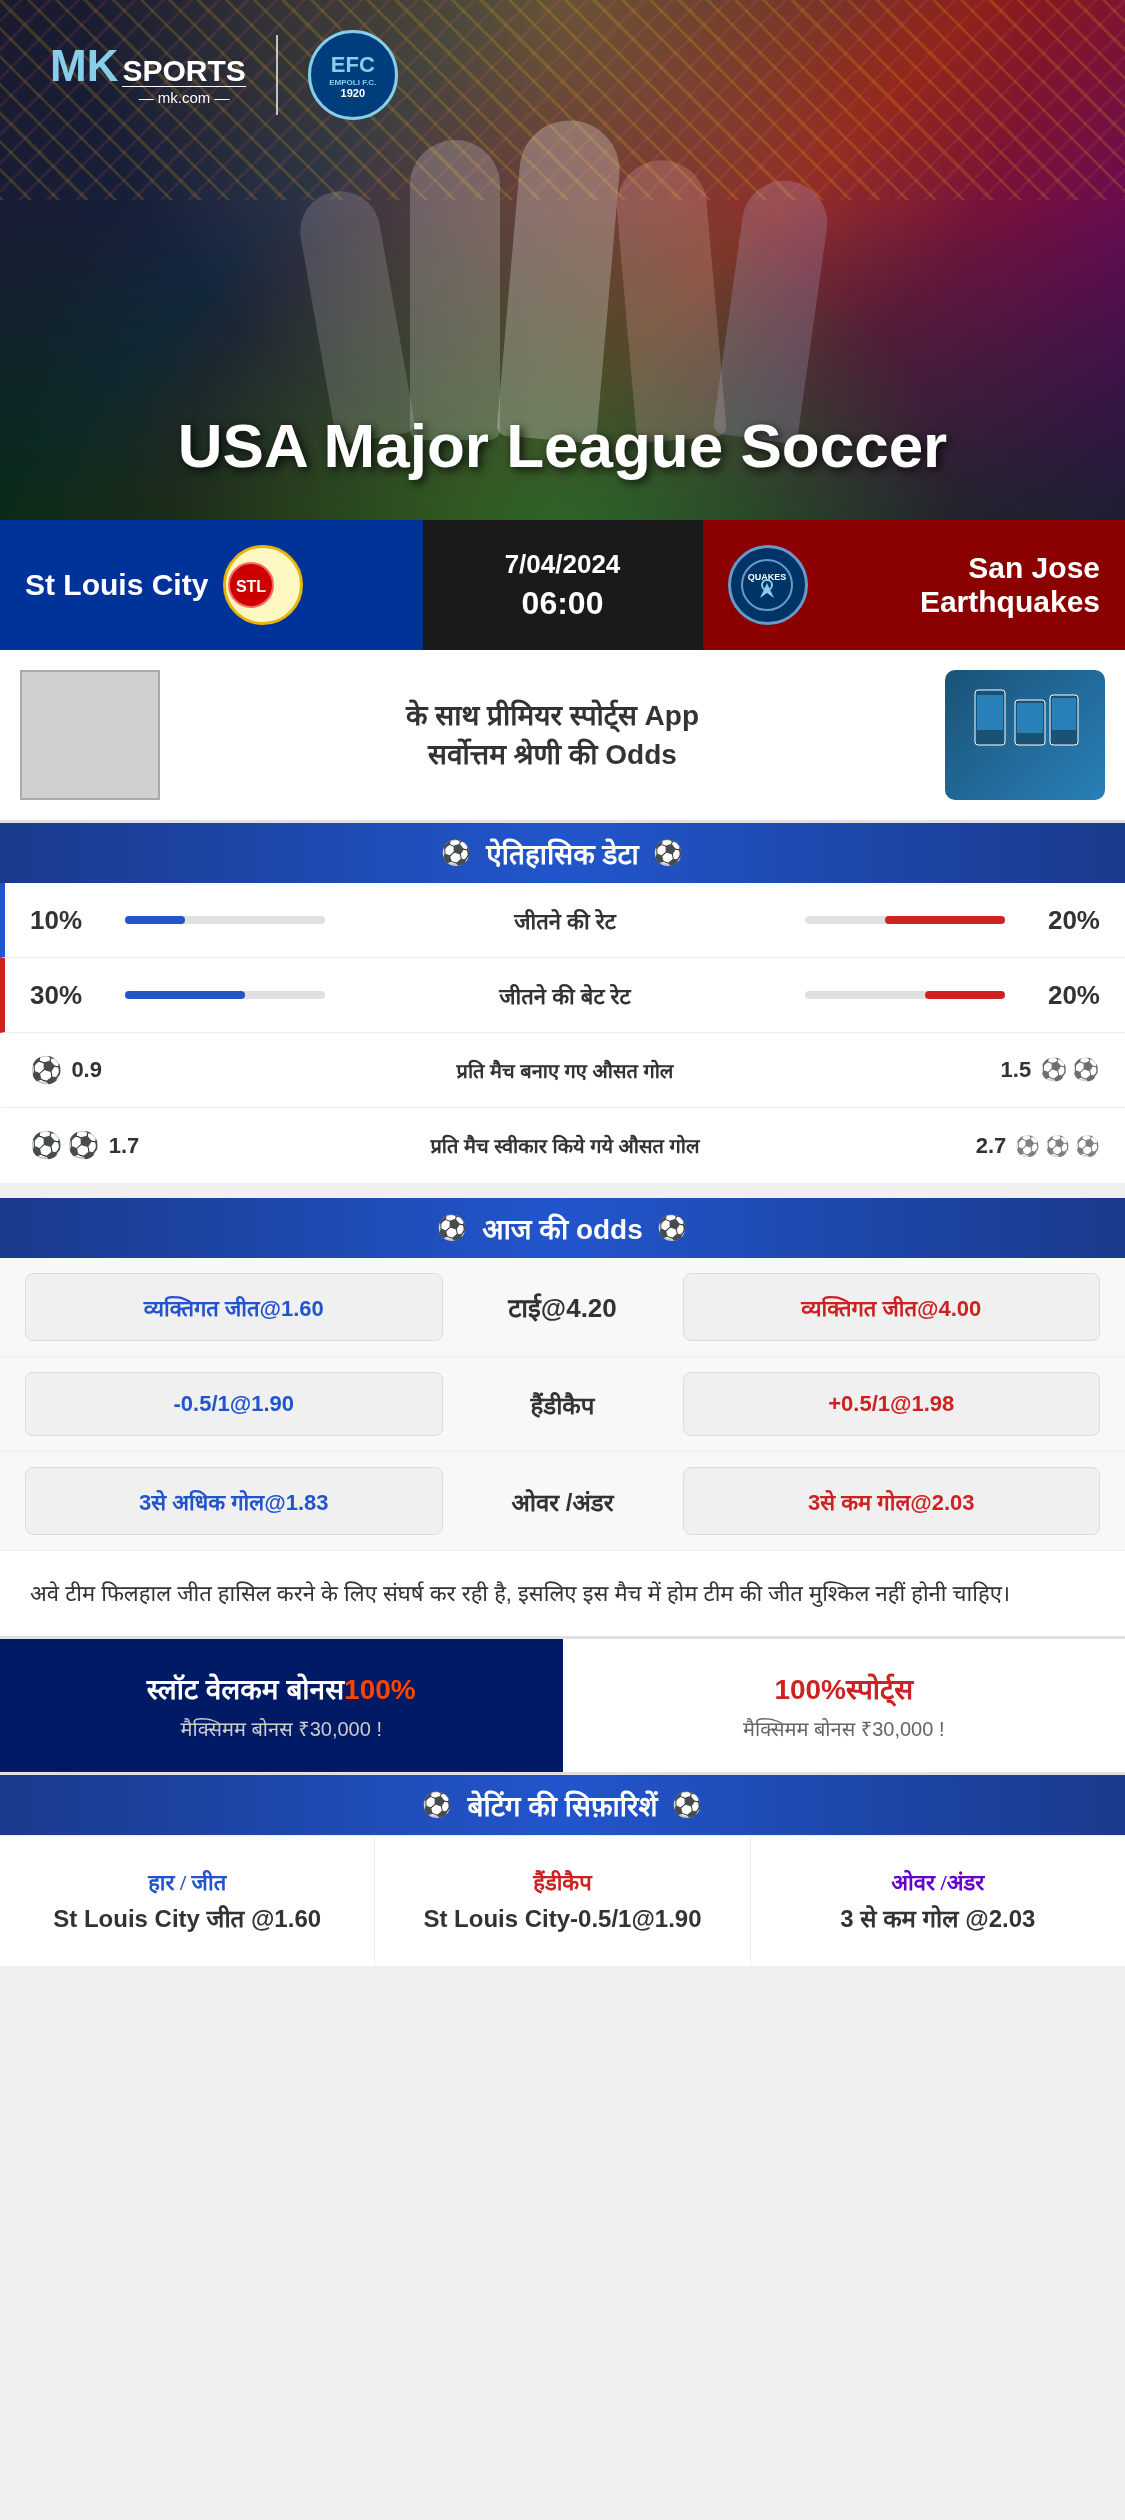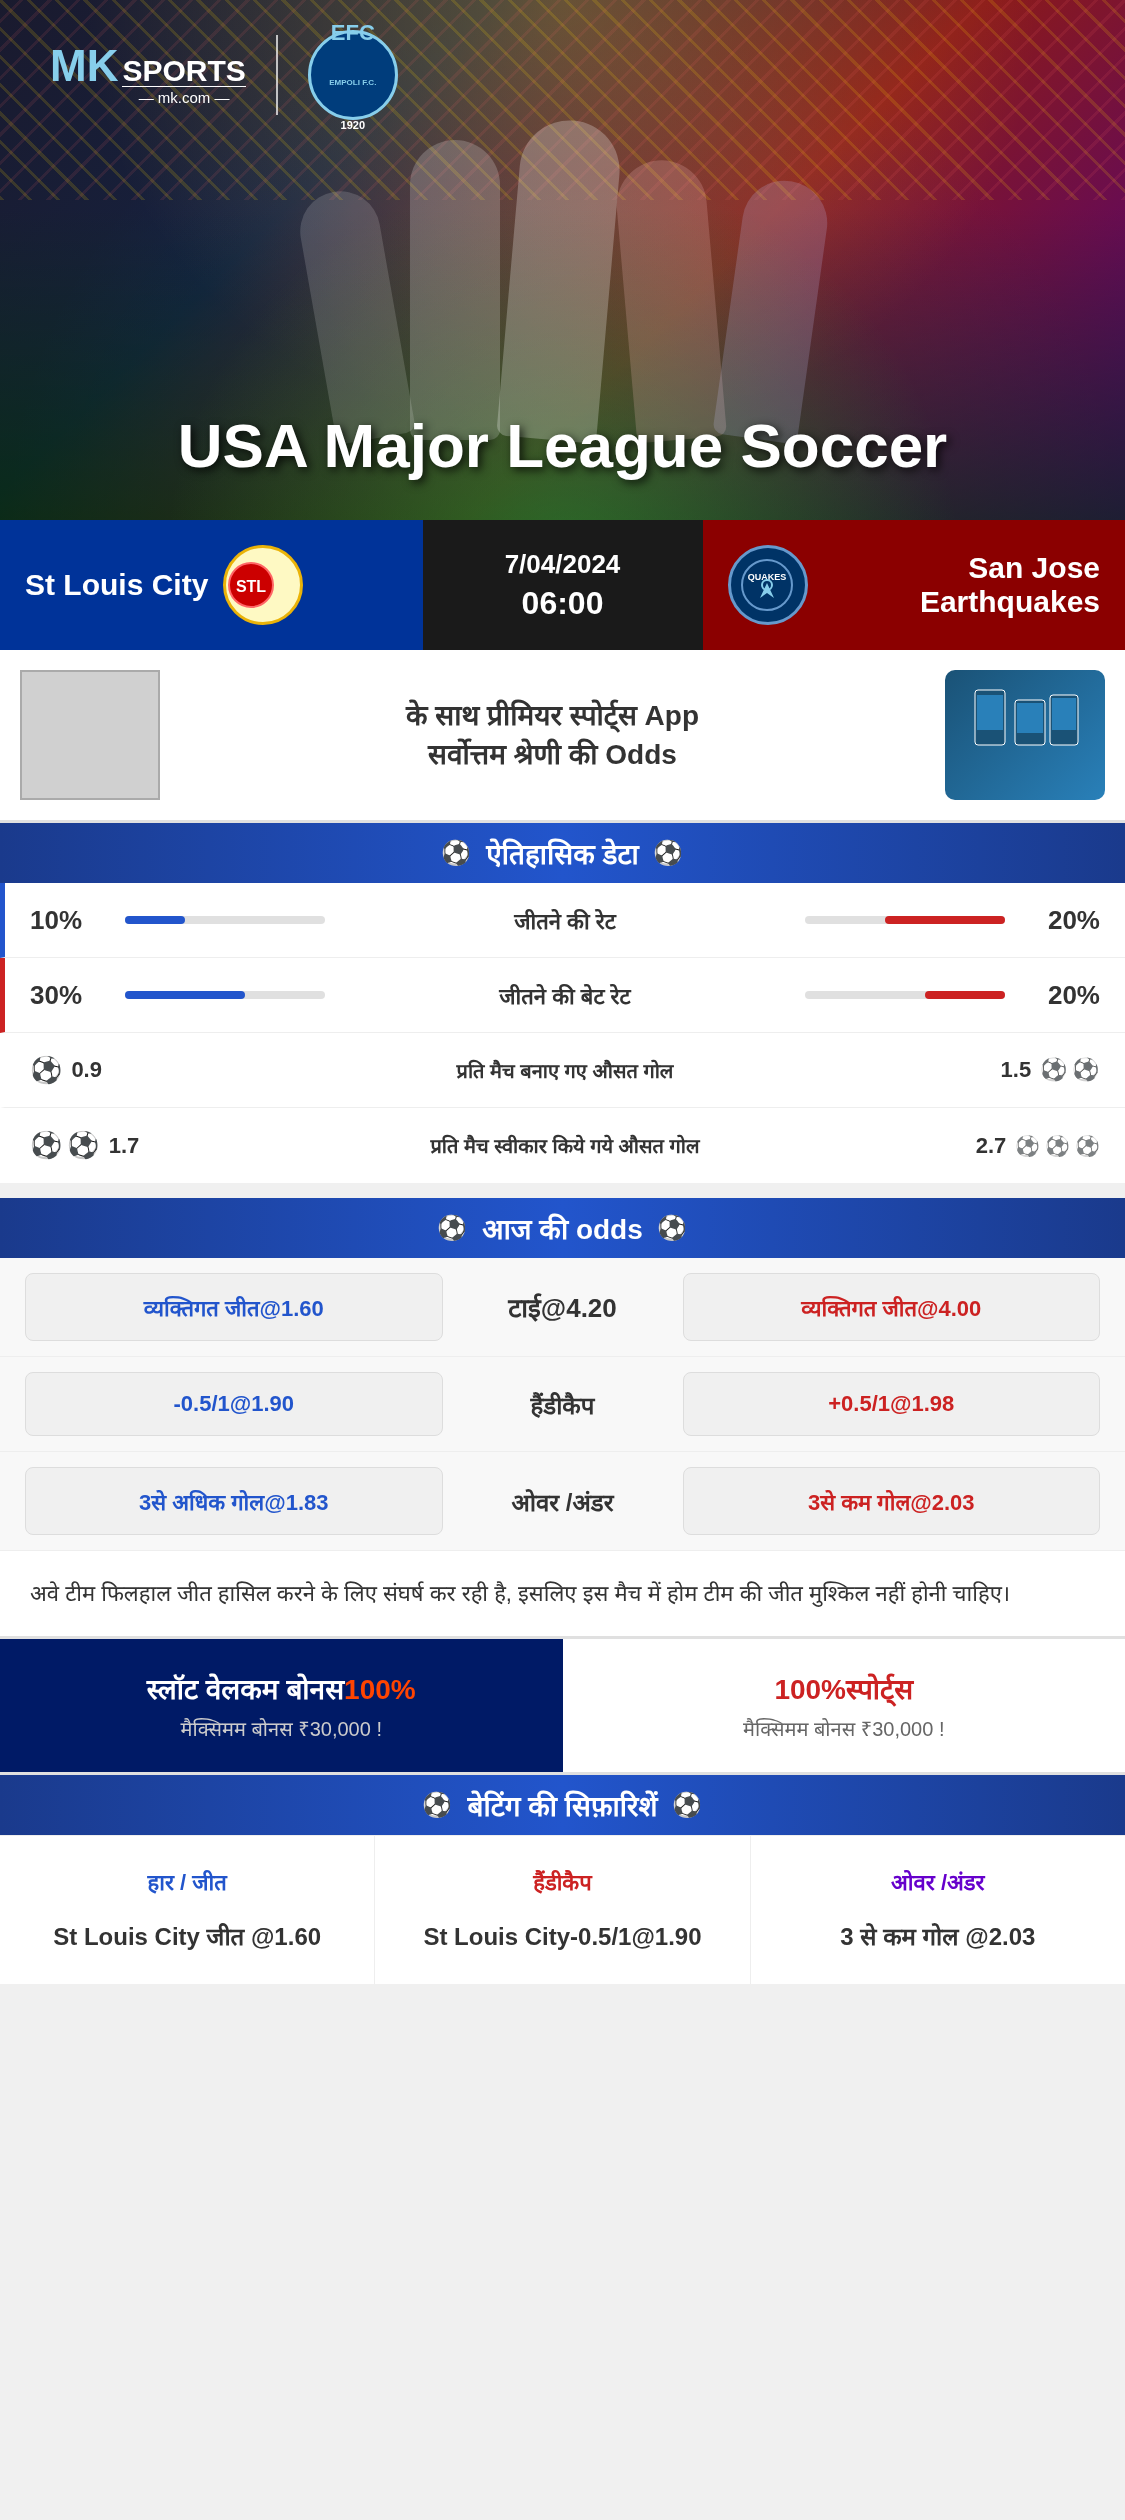--- a/index.html
+++ b/index.html
@@ -90,21 +90,20 @@
       display: flex;
       align-items: center;
       justify-content: center;
       flex-direction: column;
     }
     .empoli-badge-text {
       font-size: 11px;
       font-weight: bold;
       color: white;
       text-align: center;
-      margin-top: 32px;
     }
     .empoli-letters {
       font-size: 22px;
       font-weight: 900;
       color: #87CEEB;
     }
 
     
     .match-header {
       width: 1125px;
@@ -416,21 +415,22 @@
       flex: 1;
       padding: 30px 20px;
       text-align: center;
       border-right: 1px solid #eee;
     }
     .rec-col:last-child { border-right: none; }
     .rec-type {
       font-size: 22px;
       font-weight: 700;
       color: #2255cc;
-      margin-bottom: 24px;
+      margin-bottom: 6px;
+      font-family: Liberation Serif, serif;
     }
     .rec-type-red { color: #cc2222; }
     .rec-type-purple { color: #6600cc; }
     .rec-value {
       font-size: 24px;
       font-weight: 600;
       color: #333;
       line-height: 1.4;
     }
 

